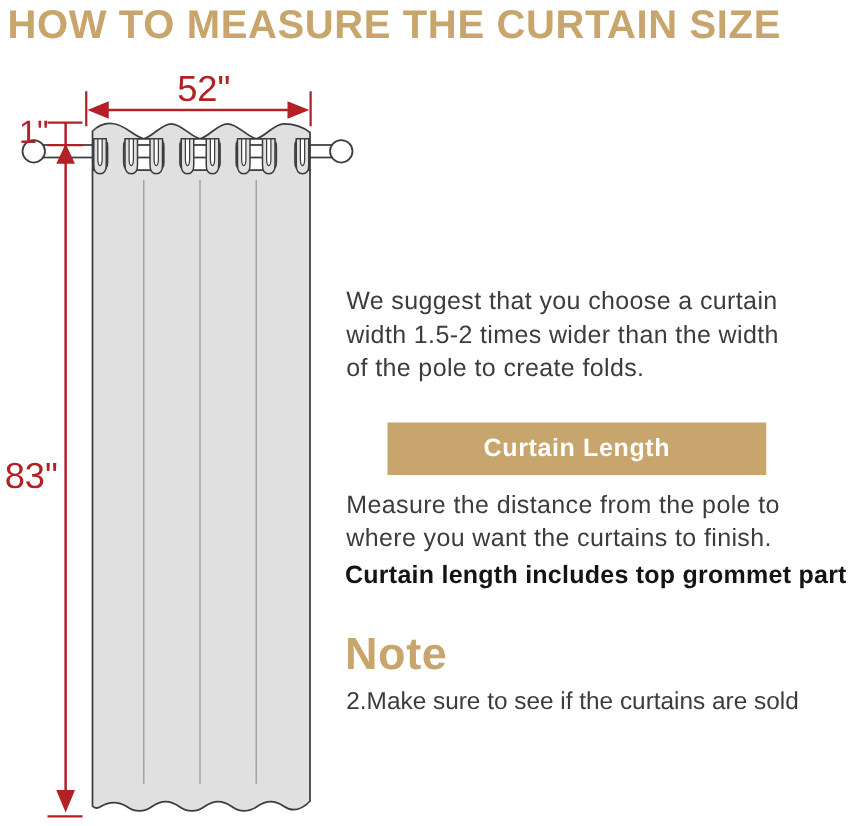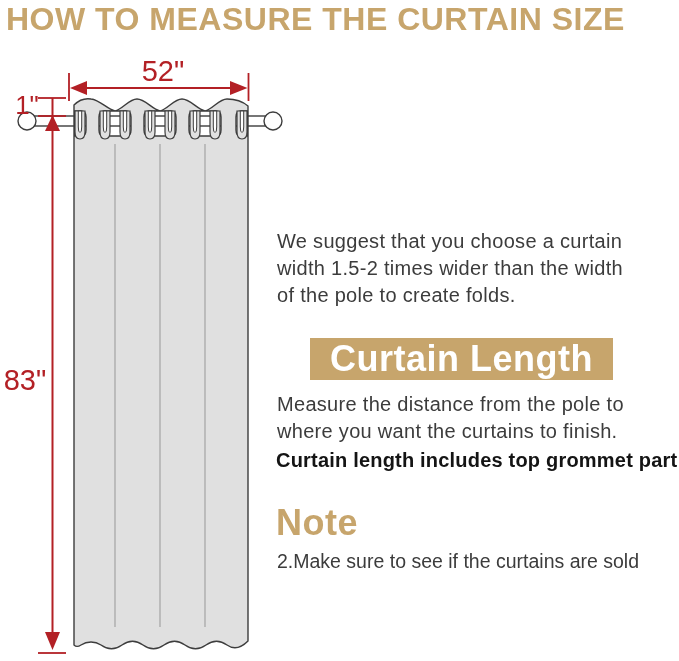--- a/index.html
+++ b/index.html
@@ -29,21 +29,21 @@
   }
   .heading-box {
     background: var(--accent-tan);
     color: #ffffff;
     font-weight: bold;
     display: flex; align-items: center; justify-content: center;
     letter-spacing: 0.5px;
     white-space: nowrap;
   }
   #width-heading-box { left: 317px; top: 134px; width: 268px; height: 40px; font-size: 27px; }
-  #length-heading-box { left: 310px; top: 338px; width: 303px; height: 42px; font-size: 36px; }
+  #length-heading-box { left: 310px; top: 338px; width: 303px; height: 42px; font-size: 20px; }
   .body-para {
     color: var(--body-text);
     font-size: 20px;
     line-height: 27px;
     letter-spacing: 0.3px;
   }
   .body-para div { white-space: nowrap; }
   .bold-line {
     color: var(--bold-text);
     font-size: 20px;

